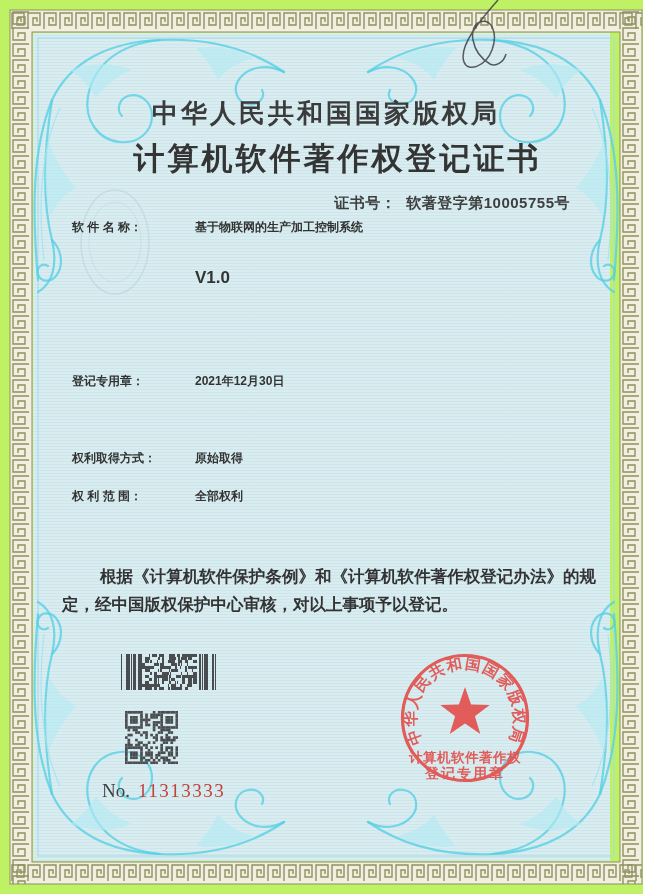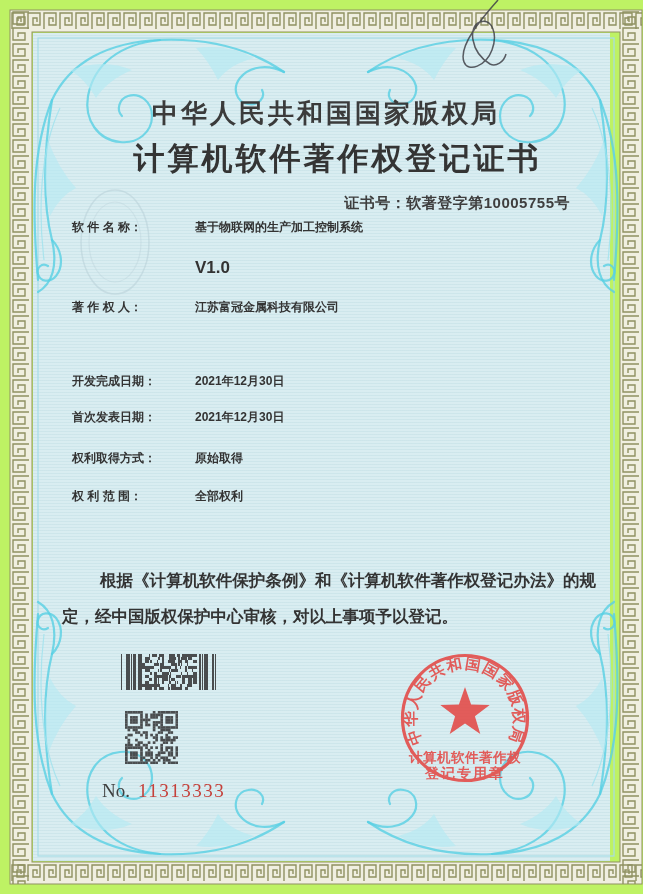--- a/index.html
+++ b/index.html
@@ -25,27 +25,27 @@
   }
   .main-title{
     position:absolute;left:0;right:0;top:138px;text-align:center;
     font-family:"Liberation Serif", serif;
     font-size:31px;font-weight:700;letter-spacing:3px;color:#343434;margin-left:23px;
   }
   .cert-no{
     position:absolute;top:194px;right:82px;
     font-size:15px;font-weight:700;color:#3e3e3e;letter-spacing:0.5px;
   }
-  .cert-no .lbl{}
+  .cert-no .lbl{margin-right:10px;}
   .field-row{position:absolute;left:72px;font-size:12px;font-weight:700;color:#333;white-space:nowrap;}
   .field-row .flabel{display:inline-block;width:123px;}
   .extra-line{position:absolute;left:195px;font-size:17px;font-weight:700;color:#333;white-space:nowrap;}
   .statement{
     position:absolute;left:62px;top:562px;width:534px;
-    font-size:16.5px;font-weight:600;line-height:36px;color:#333;
+    font-size:16.5px;font-weight:600;line-height:28px;color:#333;
     text-indent:38px;text-align:justify;
   }
   .serial{position:absolute;left:102px;top:780px;font-family:"Liberation Serif", serif;font-size:19px;color:#3f3f3f;}
   .serial .num{color:#c5403a;letter-spacing:1.5px;margin-left:8px;}
   .issue-date{
     position:absolute;left:388px;top:782px;
     font-size:17.5px;font-weight:700;letter-spacing:1px;color:#474747;
   }
   .barcode{position:absolute;left:121px;top:654px;width:95px;height:36px;}
   .qrcode{position:absolute;left:125px;top:711px;width:53px;height:53px;}
@@ -118,33 +118,27 @@
     <div class="authority">中华人民共和国国家版权局</div>
     <div class="main-title">计算机软件著作权登记证书</div>
 
     <div class="cert-no">
       <span class="lbl">证书号：</span><span>软著登字第10005755号</span>
     </div>
 
     <div class="field-row" style="top:219px">
       <span class="flabel">软 件 名 称：</span><span>基于物联网的生产加工控制系统</span>
     </div>
-    <div class="extra-line" style="top:258px">V1.0</div>
-
-    <div class="field-row" style="top:299px">
-      <span class="flabel">著 作 权 人：</span><span>江苏富冠金属科技有限公司</span>
+    <div class="extra-line" style="top:268px">V1.0</div>
+
+
+    <div class="field-row" style="top:373px">
+      <span class="flabel">登记专用章：</span><span>2021年12月30日</span>
     </div>
 
-    <div class="field-row" style="top:373px">
-      <span class="flabel">开发完成日期：</span><span>2021年12月30日</span>
-    </div>
-
-    <div class="field-row" style="top:409px">
-      <span class="flabel">首次发表日期：</span><span>2021年12月30日</span>
-    </div>
 
     <div class="field-row" style="top:450px">
       <span class="flabel">权利取得方式：</span><span>原始取得</span>
     </div>
 
     <div class="field-row" style="top:488px">
       <span class="flabel">权 利 范 围：</span><span>全部权利</span>
     </div>
 
 

